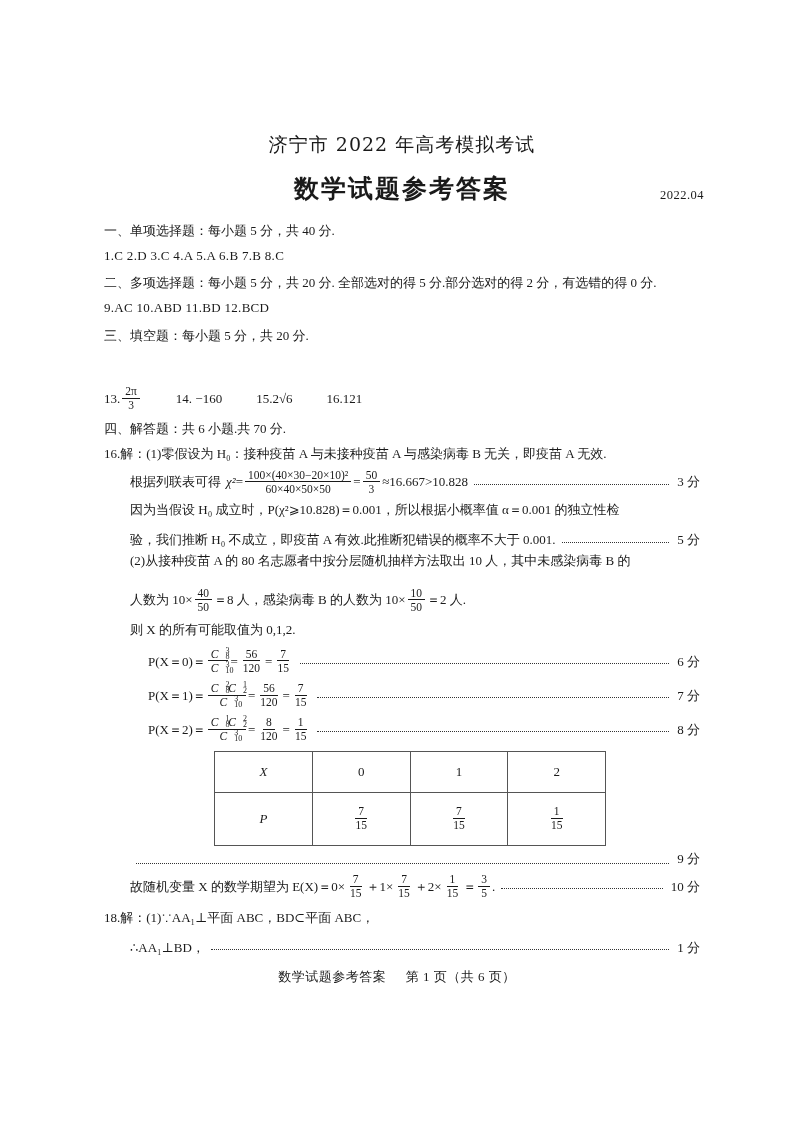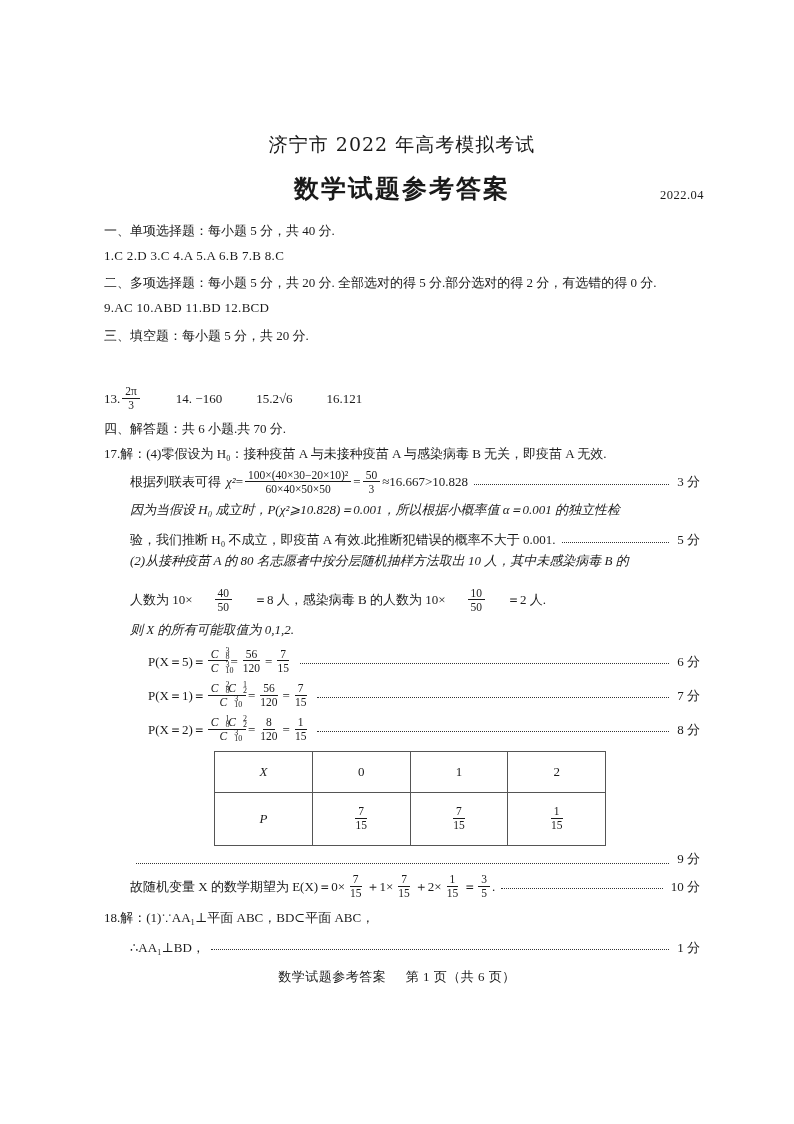--- a/index.html
+++ b/index.html
@@ -62,21 +62,21 @@
   .line {
     font-size: 13px;
     line-height: 1.55;
     margin: 0 0 5px 0;
     white-space: nowrap;
   }
   .sec-head { margin-top: 7px; }
   .answers-line {
     letter-spacing: 0.3px;
   }
-  .indent1 { padding-left: 26px; font-style: italic; }
+  .indent1 { padding-left: 26px; }
   .mathline {
     font-size: 13px;
     line-height: 1.2;
     margin: 0 0 3px 0;
     display: flex;
     align-items: center;
     white-space: nowrap;
   }
   .mathline.ind { padding-left: 26px; margin-top: 12px; }
   .mathline.ind2 { padding-left: 44px; }
@@ -212,21 +212,21 @@
       <span style="display:inline-block;width:34px;"></span>
       <span>15.</span>
       <span>2</span>
       <span>√6</span>
       <span style="display:inline-block;width:34px;"></span>
       <span>16.121</span>
     </div>
 
     <div class="line sec-head">四、解答题：共 6 小题.共 70 分.</div>
 
-    <div class="line">17.解：(4)零假设为 H₀：接种疫苗 A 与未接种疫苗 A 与感染病毒 B 无关，即疫苗 A 无效.</div>
+    <div class="line">16.解：(1)零假设为 H₀：接种疫苗 A 与未接种疫苗 A 与感染病毒 B 无关，即疫苗 A 无效.</div>
 
     <div class="mathline ind" style="margin:4px 0 5px 0;">
       <span>根据列联表可得</span>
       <span style="width:5px;"></span>
       <span class="it">χ²</span>
       <span>=</span>
       <span class="frac">
         <span class="nu">100×(40×30−20×10)²</span>
         <span class="de">60×40×50×50</span>
       </span>
@@ -243,38 +243,38 @@
     <div class="line indent1">因为当假设 H₀ 成立时，P(χ²⩾10.828)＝0.001，所以根据小概率值 α＝0.001 的独立性检</div>
 
     <div class="mathline ind">
       <span>验，我们推断 H₀ 不成立，即疫苗 A 有效.此推断犯错误的概率不大于 0.001.</span>
       <span class="leader"></span>
       <span class="score">5 分</span>
     </div>
 
     <div class="line indent1">(2)从接种疫苗 A 的 80 名志愿者中按分层随机抽样方法取出 10 人，其中未感染病毒 B 的</div>
 
-    <div class="mathline ind" style="margin:16px 0 7px 0;gap:20px;">
+    <div class="mathline ind" style="margin:16px 0 7px 0;">
       <span>人数为 10×</span>
       <span class="frac">
         <span class="nu">40</span>
         <span class="de">50</span>
       </span>
       <span>＝8 人，感染病毒 B 的人数为 10×</span>
       <span class="frac">
         <span class="nu">10</span>
         <span class="de">50</span>
       </span>
       <span>＝2 人.</span>
     </div>
 
     <div class="line indent1" style="margin-bottom:8px;">则 X 的所有可能取值为 0,1,2.</div>
 
     <div class="mathline ind2" style="margin-bottom:8px;">
-      <span>P(X＝5)＝</span>
+      <span>P(X＝0)＝</span>
       <span class="frac">
         <span class="nu">
           <span class="comb"><span>C</span><span class="cs up">3</span><span class="cs dn">8</span></span>
         </span>
         <span class="de">
           <span class="comb"><span>C</span><span class="cs up">3</span><span class="cs dn">10</span></span>
         </span>
       </span>
       <span>=</span>
       <span class="frac">

